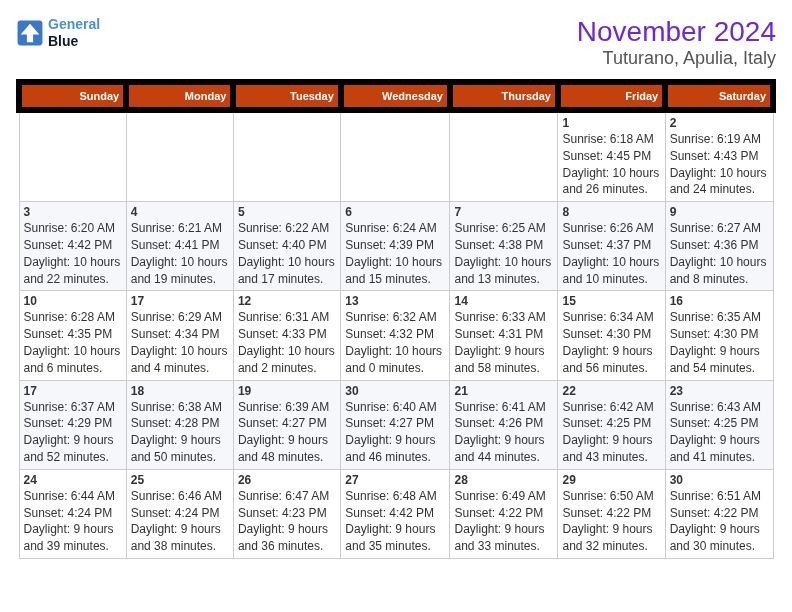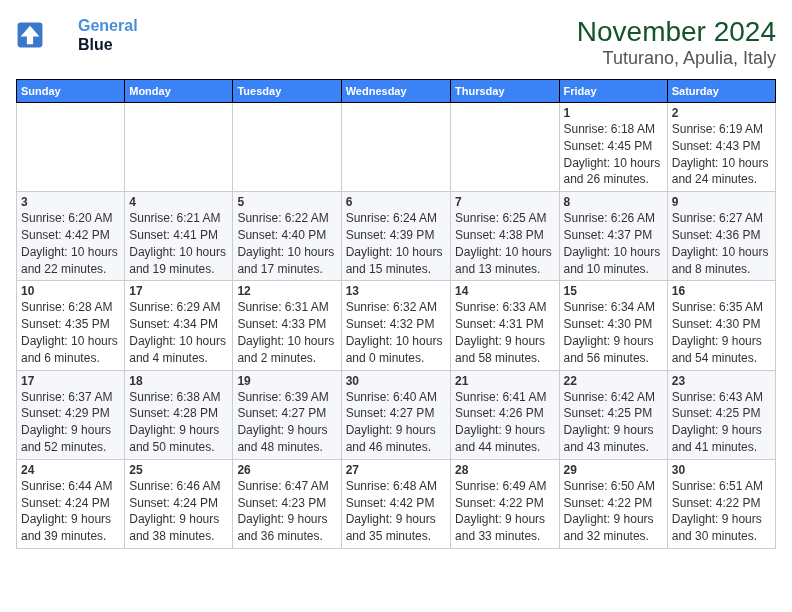--- a/index.html
+++ b/index.html
@@ -20,58 +20,57 @@
       justify-content: space-between;
       align-items: flex-start;
       margin-bottom: 10px;
     }
     .logo {
       display: flex;
       align-items: center;
       gap: 4px;
     }
     .logo-text {
-      font-size: 16px;
+      font-size: 14px;
       font-weight: bold;
       color: #333;
       line-height: 1.2;
-      margin-left: 30px;
     }
     .logo-text span {
       color: #4a90d9;
     }
     .logo-icon {
       width: 28px;
       height: 28px;
     }
     .title-block {
       text-align: right;
     }
     .month-title {
       font-size: 28px;
       font-weight: normal;
-      color: #14532d;
+      color: #6d28d9;
     }
     .subtitle {
       font-size: 18px;
       color: #555;
     }
     .calendar {
       width: 100%;
       border-collapse: collapse;
       font-size: 9.5px;
     }
     .calendar thead th {
-      background: #3b82f6;
+      background: #c2410c;
       color: #fff;
       padding: 5px 4px;
-      text-align: left;
+      text-align: right;
       font-size: 11px;
       font-weight: bold;
-      border: 1px solid #000000;
+      border: 6px solid #000000;
     }
     .calendar tbody td {
       border: 1px solid #ccc;
       vertical-align: top;
       padding: 3px 4px;
       width: 113px;
       height: 78px;
     }
     .calendar tbody tr:nth-child(odd) td {
       background: #fff;

